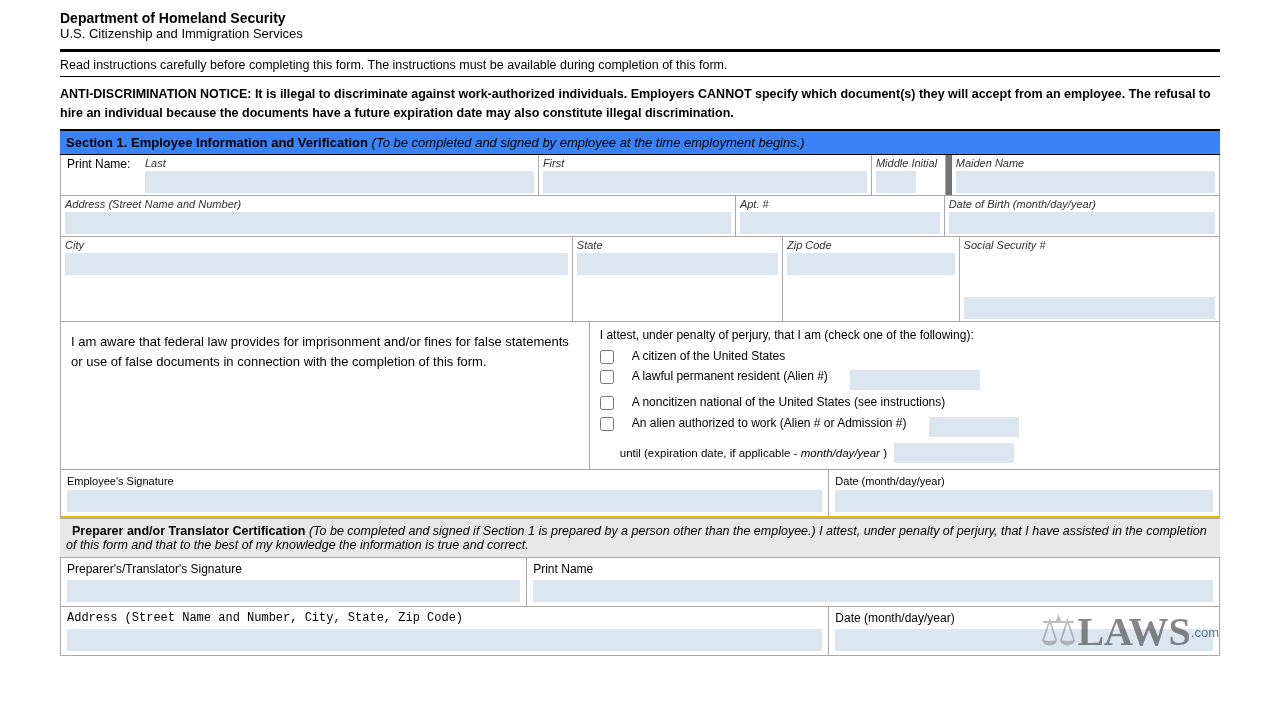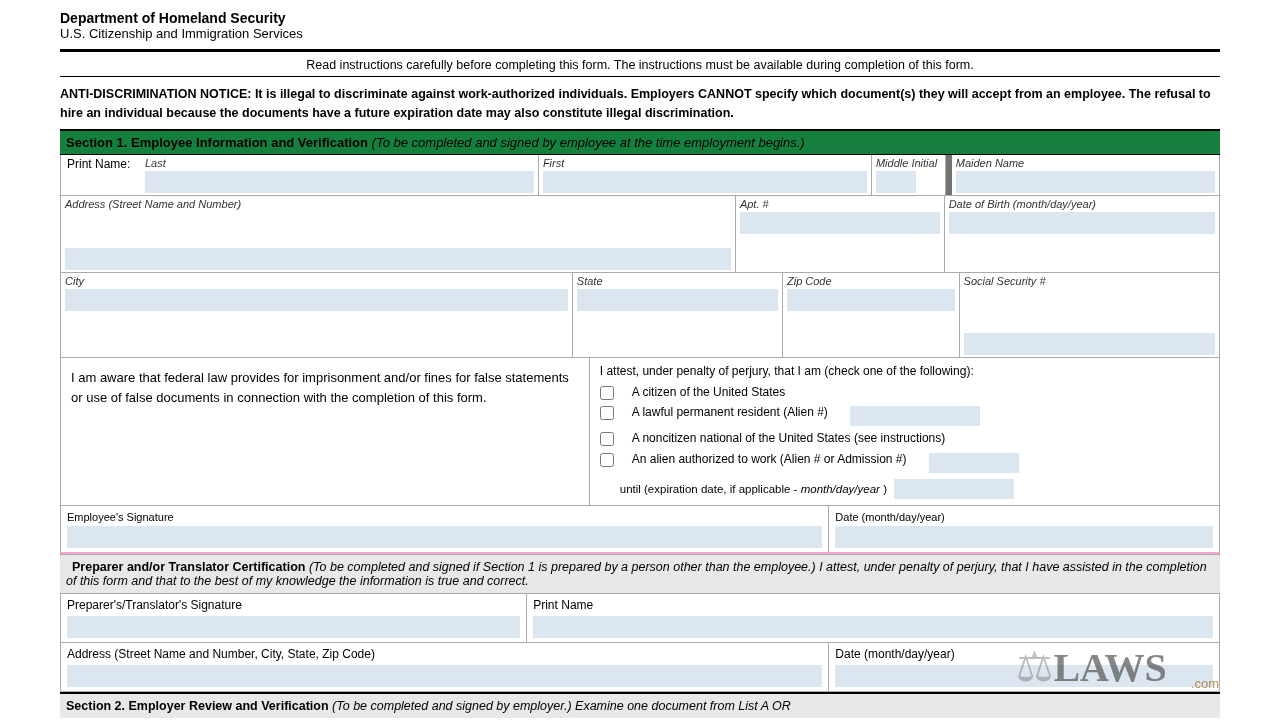--- a/index.html
+++ b/index.html
@@ -40,31 +40,30 @@
     }
     .form-title {
       font-size: 26px;
       font-weight: bold;
       line-height: 1.2;
     }
     .instructions-bar {
       padding: 6px 0 4px 0;
       font-size: 12.5px;
       border-bottom: 1px solid #000;
-      text-align: center;
     }
     .anti-disc-notice {
       padding: 8px 0 6px 0;
       font-size: 12.5px;
       font-weight: bold;
       border-bottom: 2px solid #000;
       line-height: 1.5;
     }
     .section-header {
-      background: #15803d;
+      background: #3b82f6;
       padding: 4px 6px;
       font-size: 13px;
       font-weight: bold;
       border-bottom: 1px solid #000;
     }
     .section-header em {
       font-weight: normal;
       font-style: italic;
     }
     .form-body {
@@ -111,21 +110,21 @@
       font-size: 12px;
       padding: 2px 4px;
       margin-top: 2px;
       outline: none;
     }
     
     .address-row {
       display: flex;
       border-bottom: 1px solid #aaa;
     }
-    .field-group.street { flex: 5; gap: 36px; }
+    .field-group.street { flex: 5; }
     .field-group.apt { flex: 1.5; border-left: 1px solid #aaa; }
     .field-group.dob { flex: 2; border-left: 1px solid #aaa; }
     
     .city-row {
       display: flex;
       border-bottom: 1px solid #aaa;
     }
     .field-group.city { flex: 3; }
     .field-group.state { flex: 1.2; border-left: 1px solid #aaa; }
     .field-group.zip { flex: 1; border-left: 1px solid #aaa; }
@@ -191,21 +190,21 @@
       margin-top: 2px;
       padding-left: 20px;
       font-size: 11.5px;
       color: #000;
     }
     .expiration-row em { font-style: italic; }
     
     .signature-row {
       display: flex;
       align-items: flex-start;
-      border-bottom: 2px solid #f9a8d4;
+      border-bottom: 2px solid #eab308;
     }
     .sig-field {
       flex: 2;
       padding: 4px 6px;
       font-size: 12px;
       border-right: 1px solid #aaa;
     }
     .sig-field label { font-size: 11px; }
     .sig-input {
       border: none;
@@ -252,21 +251,21 @@
     }
     .prep-address-row {
       display: flex;
     }
     .prep-addr-group {
       flex: 2;
       padding: 4px 6px;
       border-right: 1px solid #aaa;
       font-size: 12px;
     }
-    .prep-addr-group label { display: block; margin-bottom: 2px; }
+    .prep-addr-group label { display: block; margin-bottom: 2px; font-family: Liberation Mono, monospace; }
     .prep-date-group {
       flex: 1;
       padding: 4px 6px;
       font-size: 12px;
     }
     .prep-date-group label { display: block; margin-bottom: 2px; }
     .section2-header {
       background: #e8e8e8;
       padding: 5px 6px;
       font-size: 12.5px;
@@ -459,24 +458,20 @@
         <label>Address (Street Name and Number, City, State, Zip Code)</label>
         <input type="text" style="background: rgb(220, 230, 241); border: none; height: 22px; width: 100%;">
       </div>
       <div class="prep-date-group">
         <label>Date (month/day/year)</label>
         <input type="text" style="background: rgb(220, 230, 241); border: none; height: 22px; width: 100%;">
         
         <div class="laws-watermark">
           <span style="font-size:42px;opacity:0.55;color:#888;">⚖</span>
           <span class="laws-text-logo">LAWS</span>
-          <span style="font-size:13px;color:#a16207;opacity:0.7;align-self:flex-end;padding-bottom:0;margin-left:24px;">.com</span>
-        </div>
-      </div>
-    </div>
-  </div>
-
-  <div class="section2-header">
-    <span>Section 2. Employer Review and Verification</span>
-    <em>(To be completed and signed by employer.) Examine one document from List A OR</em>
-  </div>
+          <span style="font-size:13px;color:#0c4a6e;opacity:0.7;align-self:flex-end;padding-bottom:15px;">.com</span>
+        </div>
+      </div>
+    </div>
+  </div>
+
 
 </div>
 
 </body></html>

